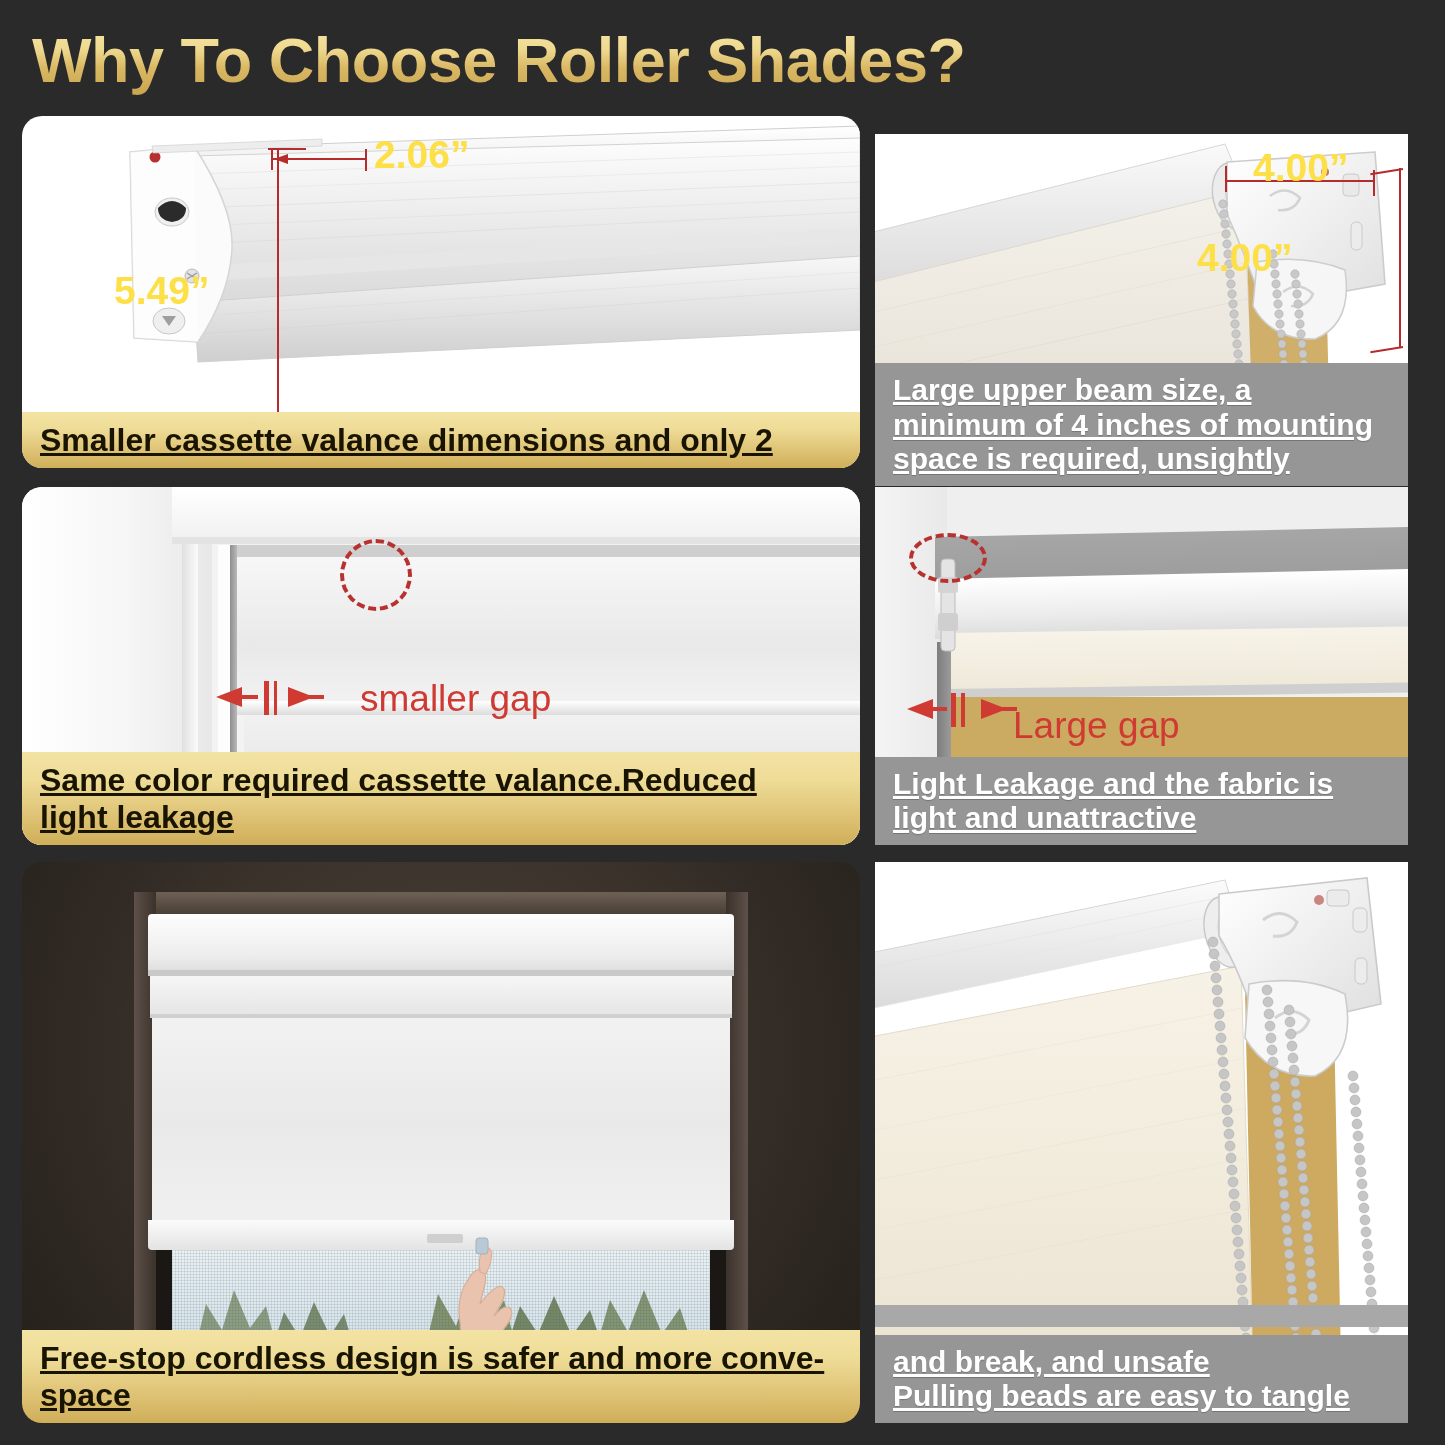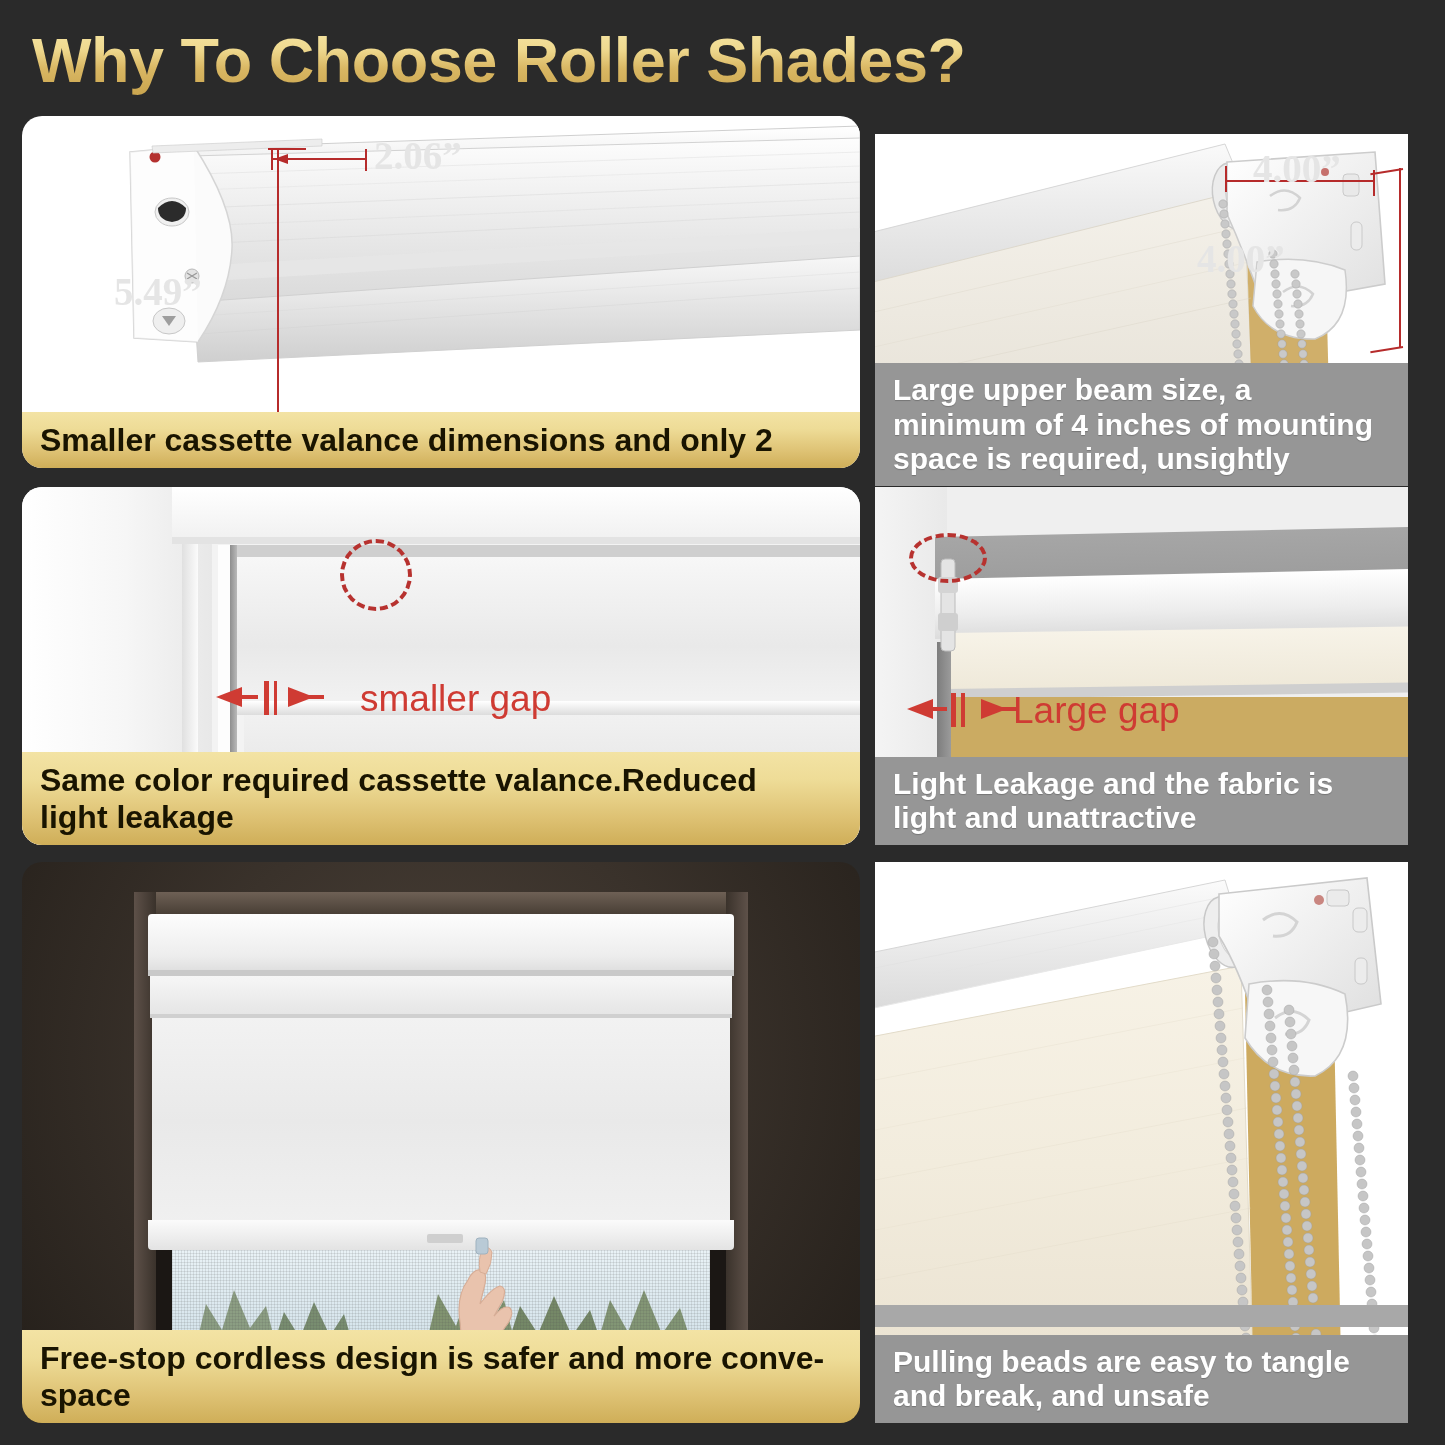--- a/index.html
+++ b/index.html
@@ -37,42 +37,42 @@
     font-weight:bold; line-height:1.14;
   }
   .cap.gold {
     background:linear-gradient(180deg,#f3e3a4 0%,#eedc97 30%,#dec274 70%,#cfae58 100%);
     color:#191400; font-size:32px;
   }
   .cap.gray {
     background:#969696; color:#ffffff; font-size:30px;
     text-shadow:0 1px 1px rgba(0,0,0,.22);
   }
-  .cap-line { display:block; white-space:nowrap; }
+  .cap-line { display:block; white-space:nowrap;text-decoration:underline; }
 
   
   .white-bg { position:absolute; inset:0; background:#ffffff; }
   .offwhite-bg { position:absolute; inset:0; background:#f1f1f1; }
 
   
   .fabric {
     background-image:
       repeating-linear-gradient(90deg, rgba(0,0,0,.035) 0 1px, rgba(255,255,255,0) 1px 4px),
       repeating-linear-gradient(0deg, rgba(0,0,0,.022) 0 1px, rgba(255,255,255,0) 1px 7px);
   }
   .fabric-khaki {
     background-image:
       repeating-linear-gradient(90deg, rgba(255,255,255,.35) 0 1px, rgba(0,0,0,0) 1px 5px),
       repeating-linear-gradient(0deg, rgba(0,0,0,.07) 0 1px, rgba(0,0,0,0) 1px 5px);
   }
 
   
   .dimtxt {
-    position:absolute; color:#e5e5e5; font-weight:bold;
-    font-family:Liberation Serif, serif; white-space:nowrap;
+    position:absolute; color:#fde047; font-weight:bold;
+    font-family:Liberation Sans, sans-serif; white-space:nowrap;
   }
   .dimline { position:absolute; background:#b62b2b; }
   .gaptxt { position:absolute; color:#cf3b33; white-space:nowrap; }
   .dashcircle { position:absolute; border:4px dashed #b7322f; border-radius:50%; }
 
   svg { display:block; }
 </style>
 </head>
 <body>
 
@@ -350,21 +350,21 @@
     <div class="dashcircle" style="left:34px; top:46px; width:78px; height:50px;"></div>
 
     <svg style="position:absolute;left:28px;top:204px;" width="280" height="40">
       <path d="M 4,18 L 30,8 L 30,28 Z" fill="#cf3b33"></path>
       <rect x="30" y="16" width="14" height="4" fill="#cf3b33"></rect>
       <rect x="48" y="2" width="5" height="34" fill="#cf3b33"></rect>
       <rect x="58" y="2" width="4" height="34" fill="#cf3b33"></rect>
       <path d="M 104,18 L 78,8 L 78,28 Z" fill="#cf3b33"></path>
       <rect x="98" y="16" width="16" height="4" fill="#cf3b33"></rect>
     </svg>
-    <div class="gaptxt" style="left:138px; top:203px; font-size:37px;text-align:right;">Large gap</div>
+    <div class="gaptxt" style="left:138px; top:218px; font-size:37px;text-align:right;">Large gap</div>
   </div>
 
   <div class="cap gray">
     <span class="cap-line">Light Leakage and the fabric is</span>
     <span class="cap-line">light and unattractive</span>
   </div>
 </div>
 
 <div class="card good" style="left:22px; top:862px; width:838px; height:561px;">
   <div class="photo">
@@ -600,16 +600,16 @@
           <circle cx="499" cy="466" r="5"></circle>
             <circle cx="500" cy="478" r="5"></circle>
             <circle cx="501" cy="490" r="5"></circle>
         </g>
       </g>
     </svg>
     <div style="position:absolute;left:0;bottom:96px;width:100%;height:22px;background:#a8a8a8;"></div>
   </div>
 
   <div class="cap gray">
+    <span class="cap-line">and break, and unsafe</span>
     <span class="cap-line">Pulling beads are easy to tangle</span>
-    <span class="cap-line">and break, and unsafe</span>
   </div>
 </div>
 
 </body></html>

